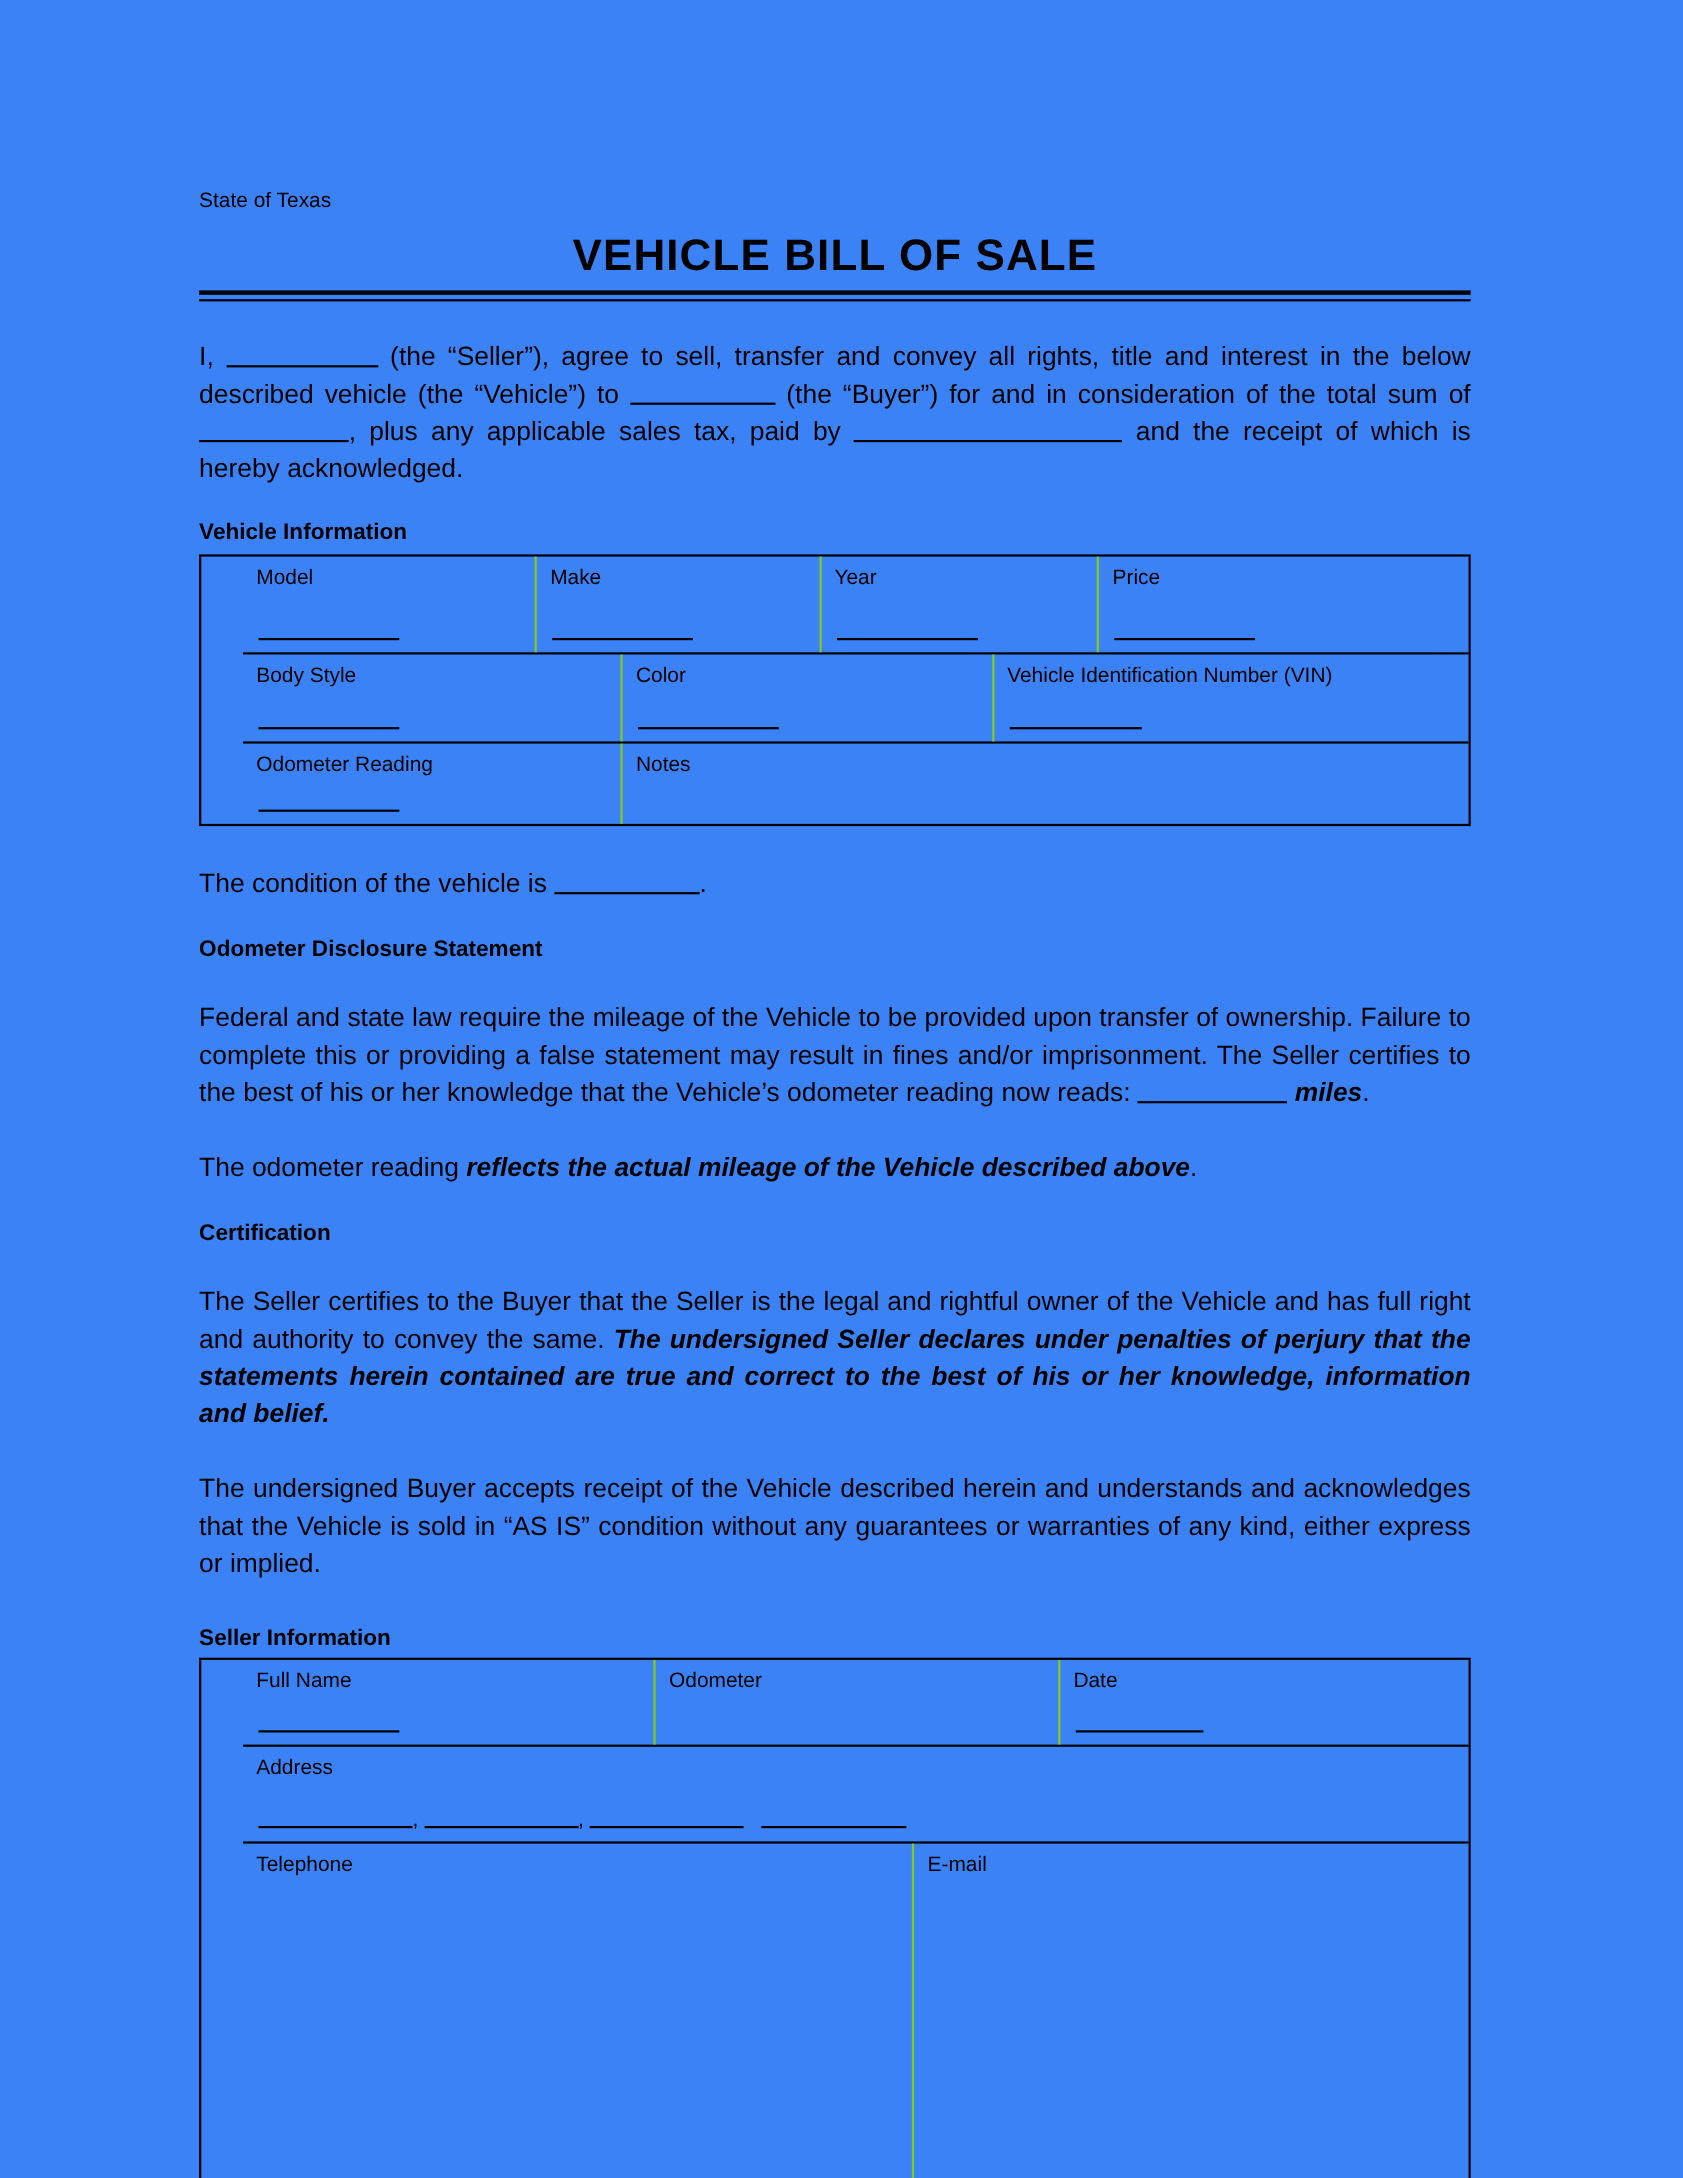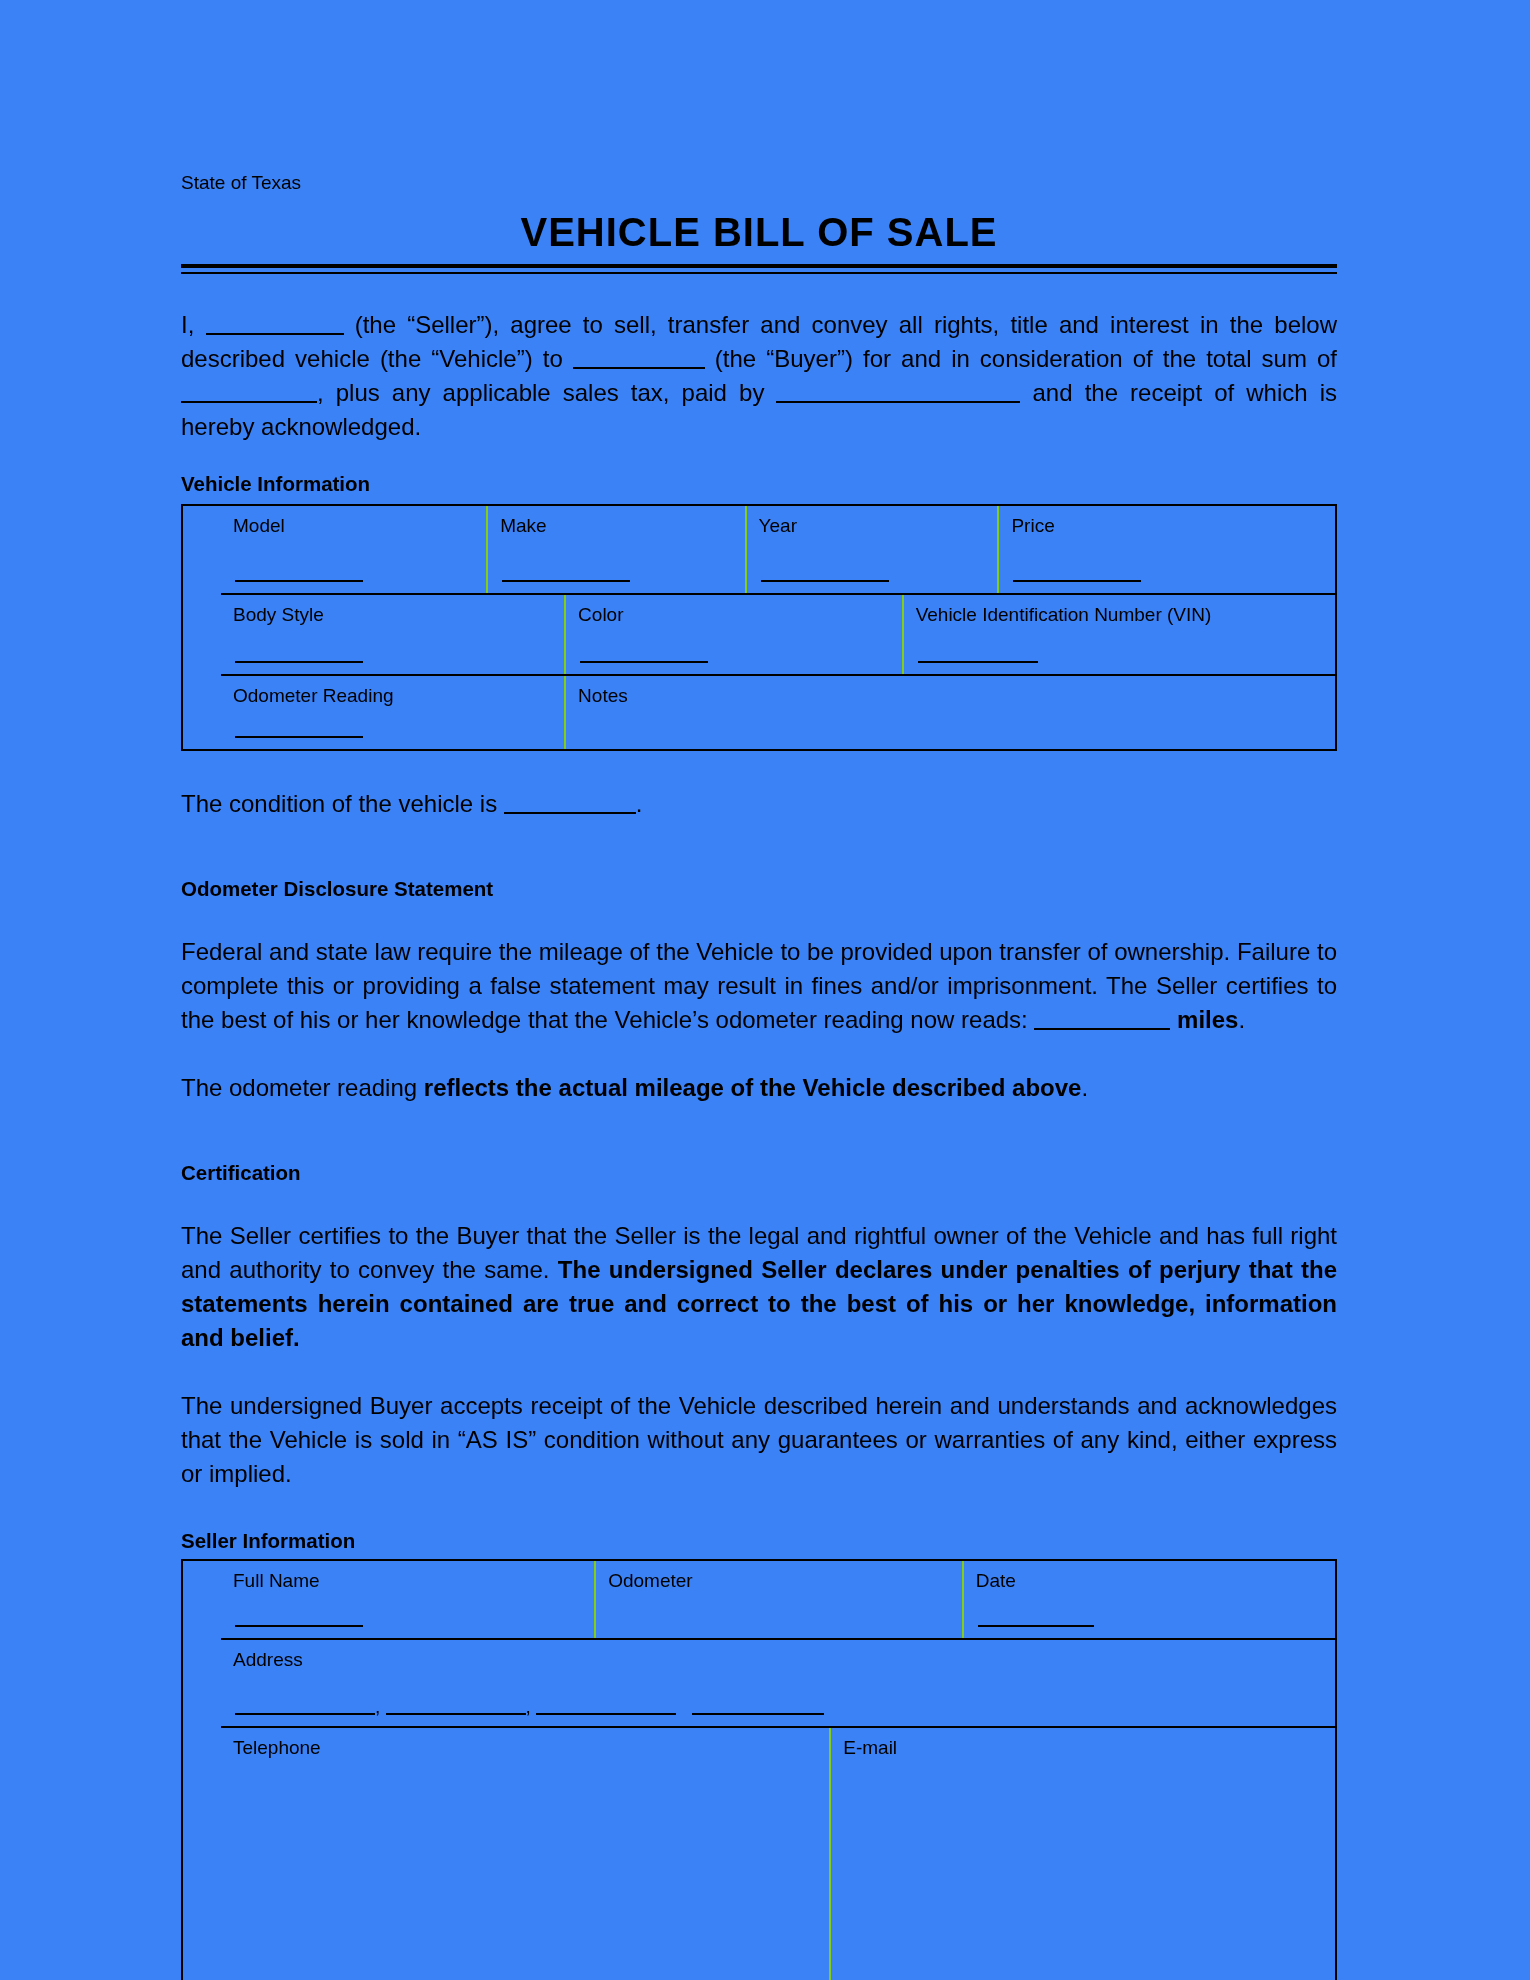--- a/index.html
+++ b/index.html
@@ -14,23 +14,23 @@
   .content { width:1156px; margin-left:181px; padding-top:172px; }
 
   .state { font-size:19px; }
   .title { font-size:40px; font-weight:700; text-align:center; margin-top:16px; letter-spacing:1px; }
   .rule { margin-top:9px; }
   .rule .thick { height:4px; background:#000; }
   .rule .thin  { height:2px; background:#000; margin-top:4px; }
 
   .para { font-size:24px; line-height:34px; text-align:justify; margin-top:34px; }
   .para.tight { margin-top:36px; }
-  .bold { font-weight:700; }
+  .bold { font-weight:700;font-style:italic; }
 
-  .heading { font-size:20.5px; font-weight:700; margin-top:56px; line-height:24px; }
+  .heading { font-size:20.5px; font-weight:700; margin-top:30px; line-height:24px; }
   .heading.table-heading { margin-top:28px; }
 
   .blank { display:inline-block; border-bottom:2px solid #000; height:16px; vertical-align:-2px; }
 
   .table { border:2px solid #000; margin-top:8px;padding-left:38px; }
   .trow { display:flex; border-top:2px solid #000; }
   .trow:first-child { border-top:none; }
   .cell { position:relative; padding:9px 12px; border-left:2px solid #84cc16; }
   .cell:first-child { border-left:none; }
   .cell-label { font-size:19px; }

